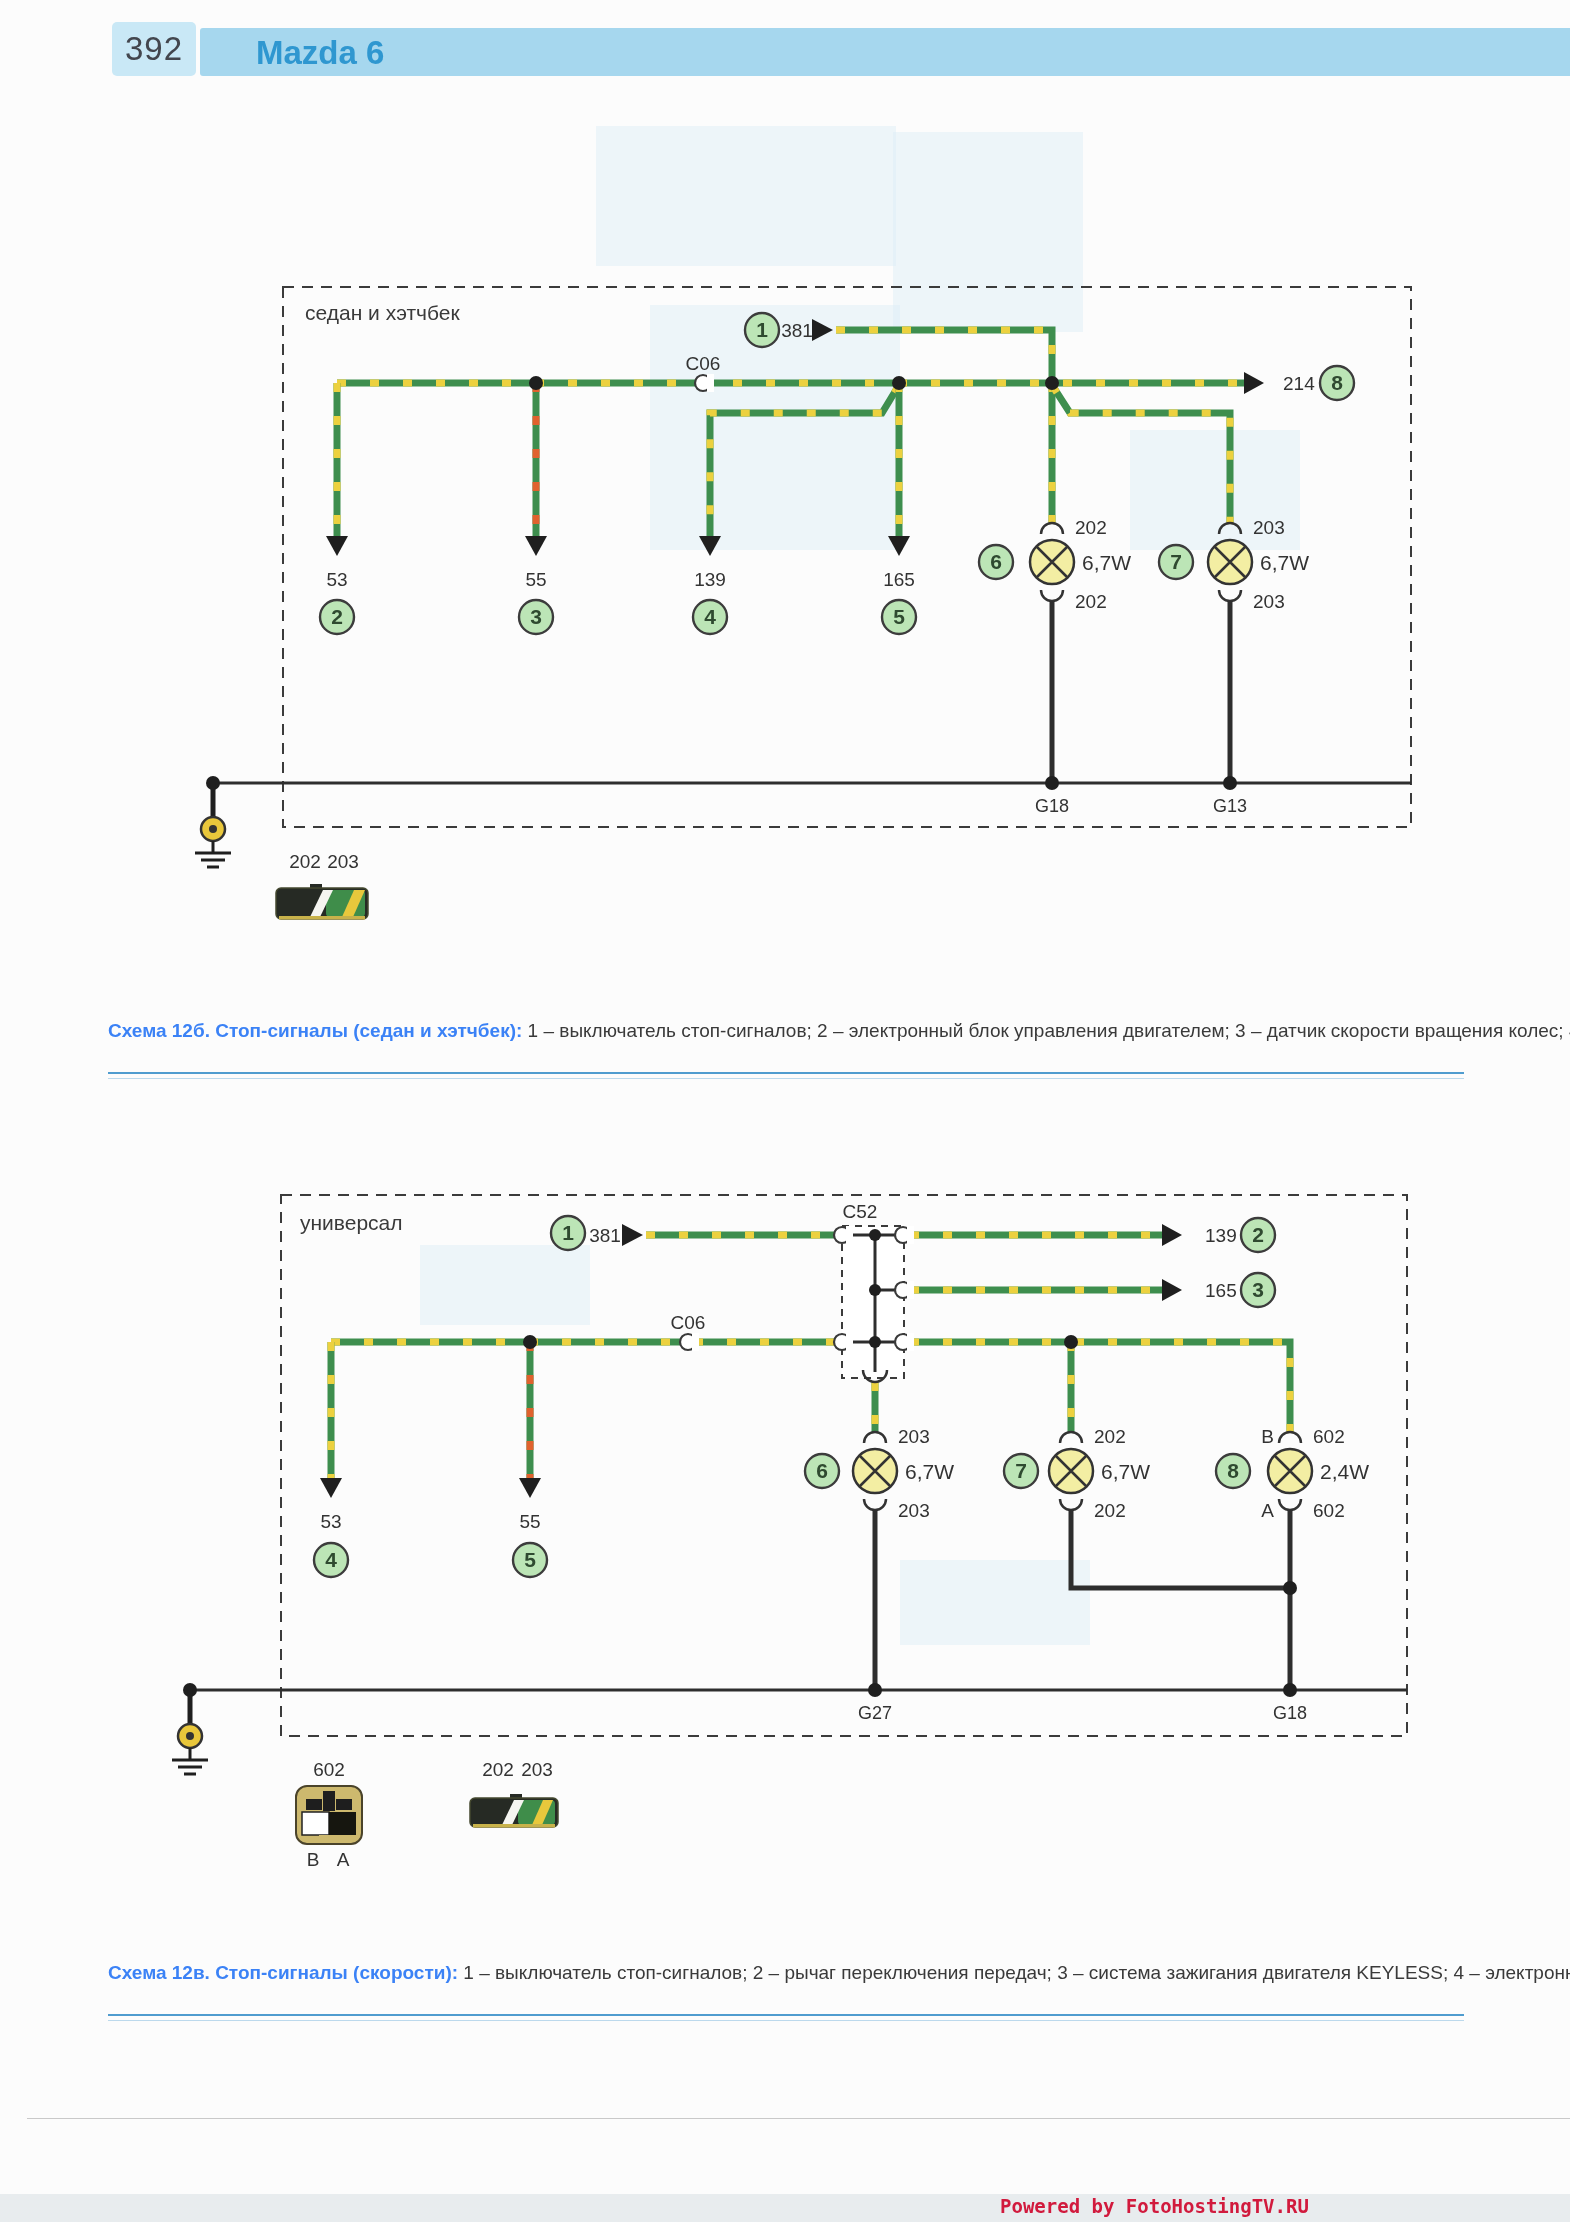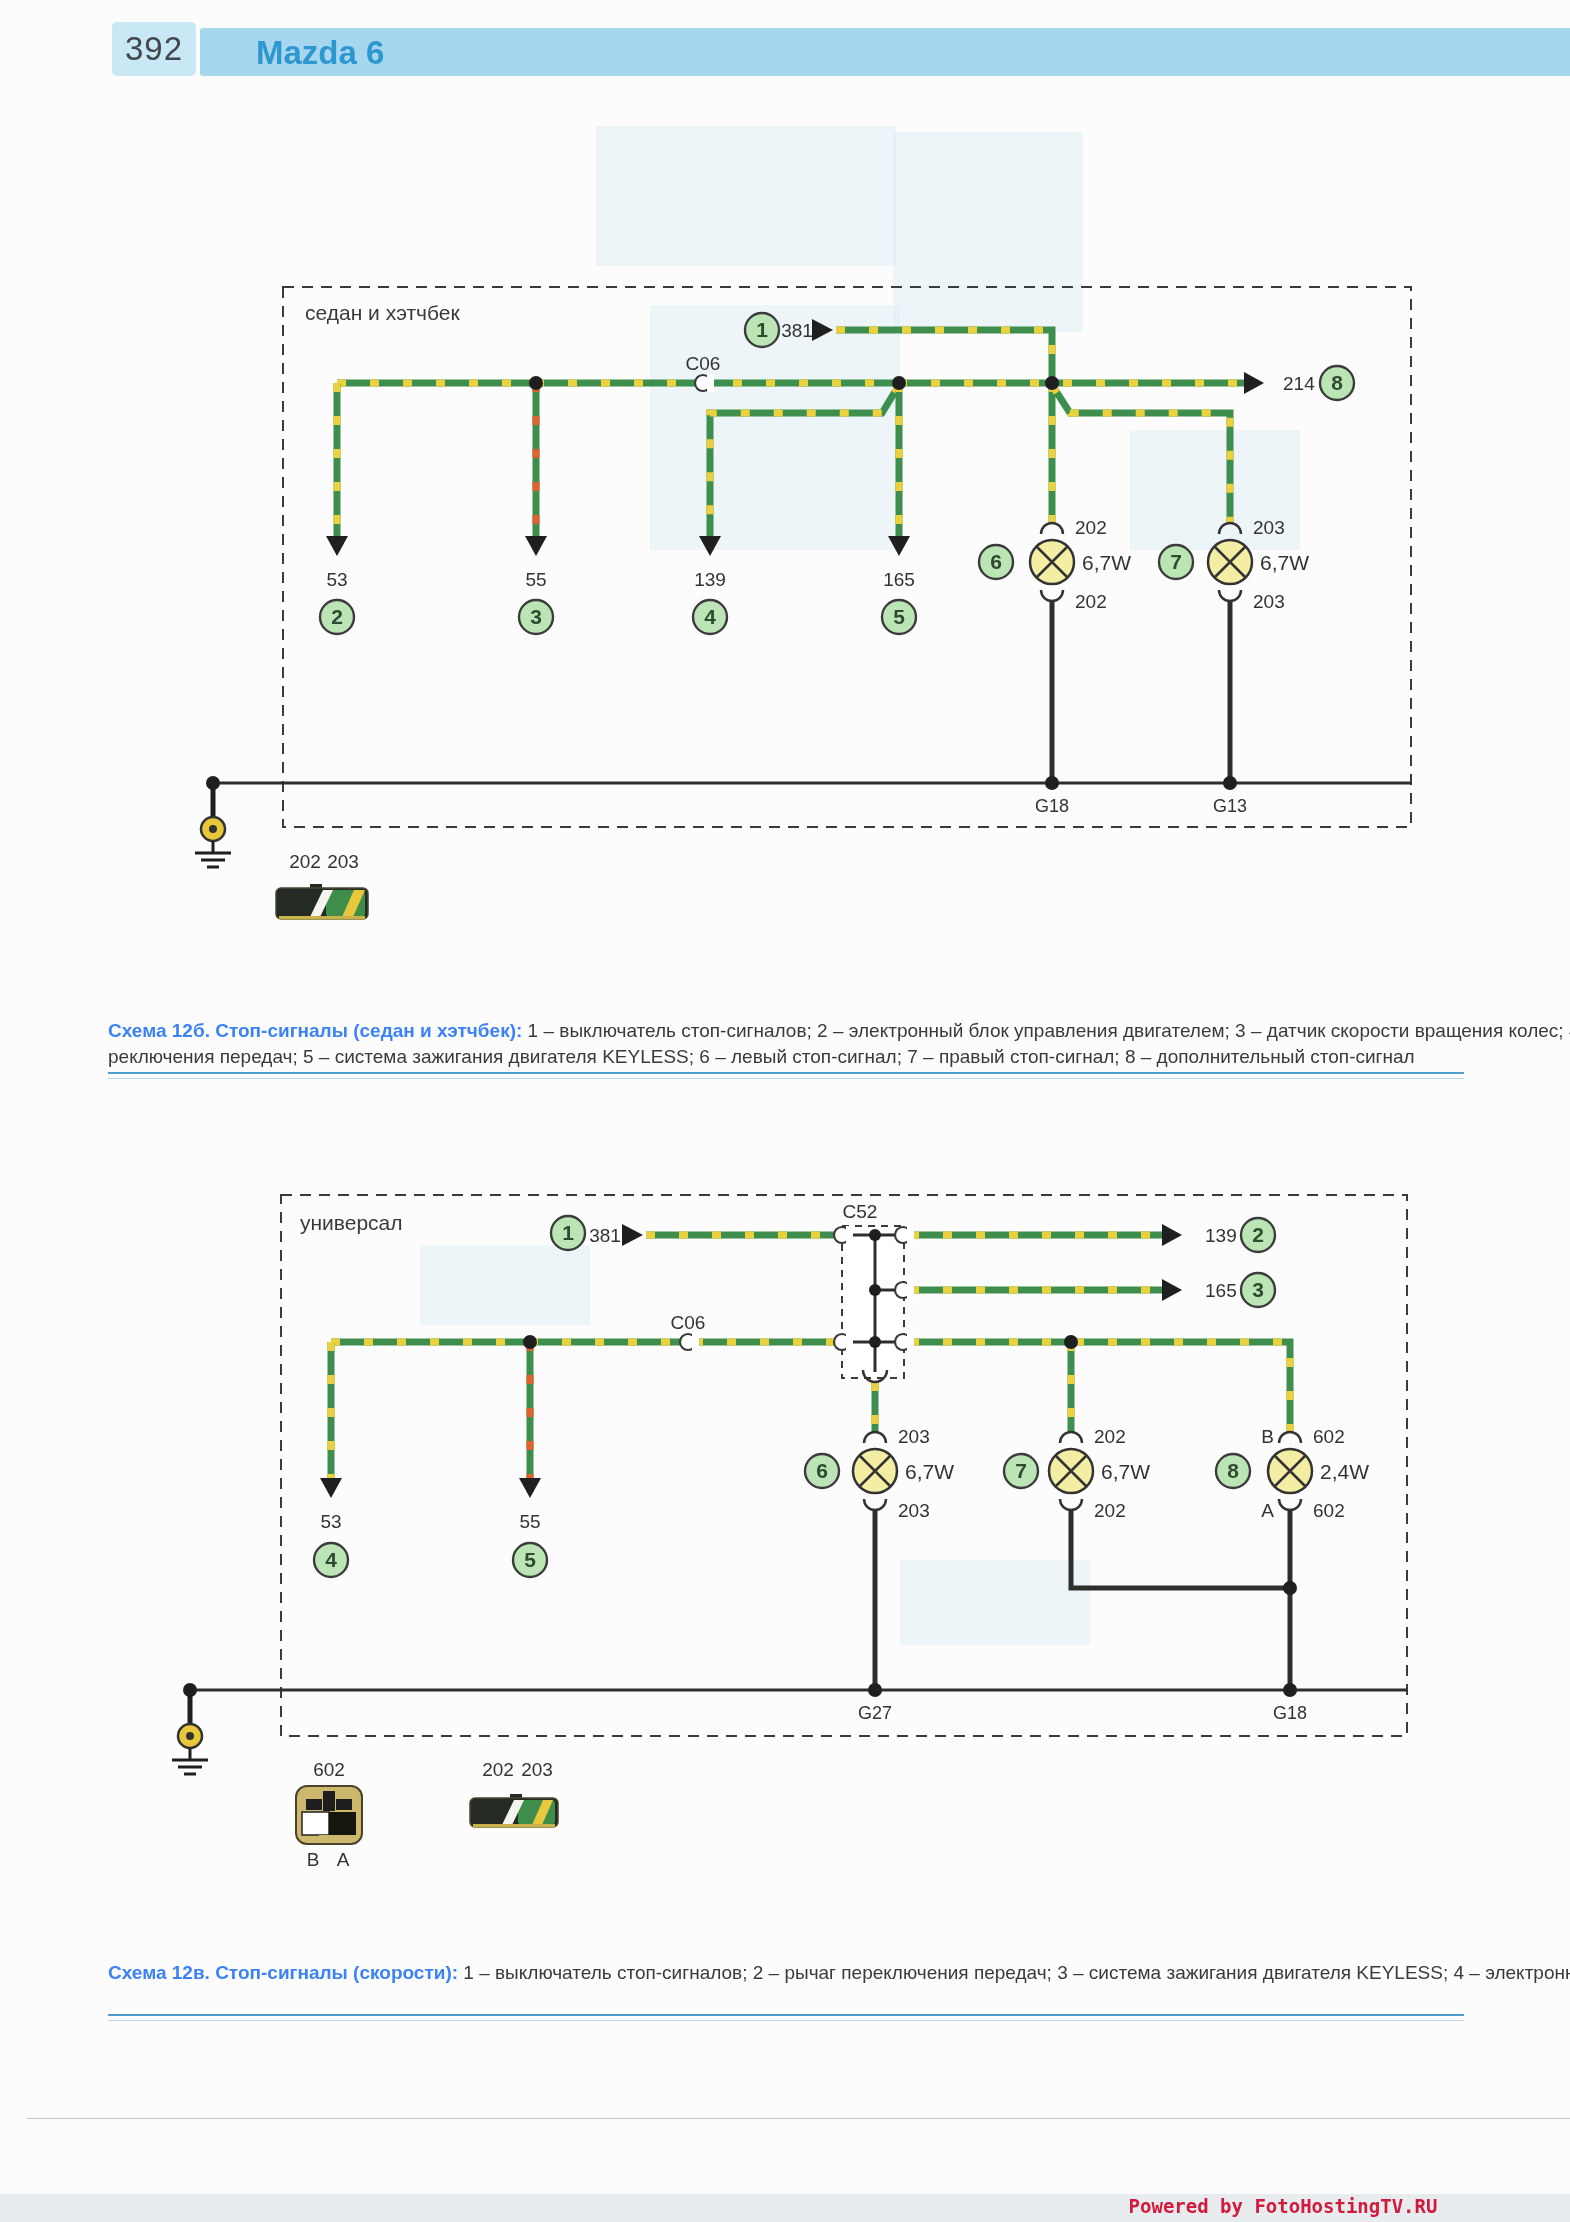--- a/index.html
+++ b/index.html
@@ -36,21 +36,21 @@
   
   .caption{position:absolute;left:108px;width:1365px;font-size:19px;line-height:26px;
            color:#3a3a3a;}
   .caption .ln{white-space:nowrap;}
   .caption b{color:#3b82f6;}
   .divider{position:absolute;left:108px;width:1356px;height:4px;
            border-top:2px solid #4f9ccf;border-bottom:1px solid #bcd9ec;}
   
   .foot-line{position:absolute;left:27px;top:2118px;width:1543px;height:1px;background:#c9c9c9;}
   .foot-band{position:absolute;left:0;top:2194px;width:1570px;height:28px;background:#e8ecee;}
-  .credit{position:absolute;left:1000px;top:2195px;width:566px;text-align:center;
+  .credit{position:absolute;left:1000px;top:2195px;width:566px;text-align:left;
           font-family:"DejaVu Sans Mono",monospace;font-weight:700;font-size:19px;color:#d11a3d;}
 </style>
 </head>
 <body>
 
 <div class="page">
 
   <div class="hdr-band"></div>
   <div class="hdr-box">
     <span class="hdr-num">392</span>
@@ -363,21 +363,20 @@
           <polygon points="62,31 73,6 83,6 72,31" fill="#e8c83c"></polygon>
           <polygon points="32,31 44,6 54,6 42,31" fill="#f5f5f0"></polygon>
           <rect x="3" y="30" width="82" height="3.5" fill="#c8b24a"></rect>
         </g>
       </g>
     </g>
   </svg>
 
   <div class="caption" style="top:1018px">
     <div class="ln"><b>Схема 12б. Стоп-сигналы (седан и хэтчбек):</b><span> 1 – выключатель стоп-сигналов; 2 – электронный блок управления двигателем; 3 – датчик скорости вращения колес; 4 – рычаг пе-</span></div>
-    <div class="ln"><span>реключения передач; 5 – система зажигания двигателя KEYLESS; 6 – левый стоп-сигнал; 7 – правый стоп-сигнал; 8 – дополнительный стоп-сигнал</span></div>
   </div>
   <div class="divider" style="top:1072px"></div>
 
   <div class="caption" style="top:1960px">
     <div class="ln"><b>Схема 12в. Стоп-сигналы (скорости):</b><span> 1 – выключатель стоп-сигналов; 2 – рычаг переключения передач; 3 – система зажигания двигателя KEYLESS; 4 – электронный блок уп-</span></div>
   </div>
   <div class="divider" style="top:2014px"></div>
 
   <div class="foot-line"></div>
   <div class="foot-band"></div>

